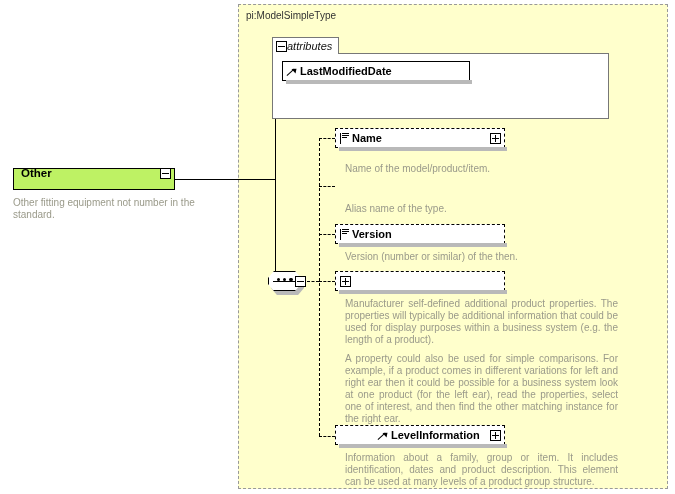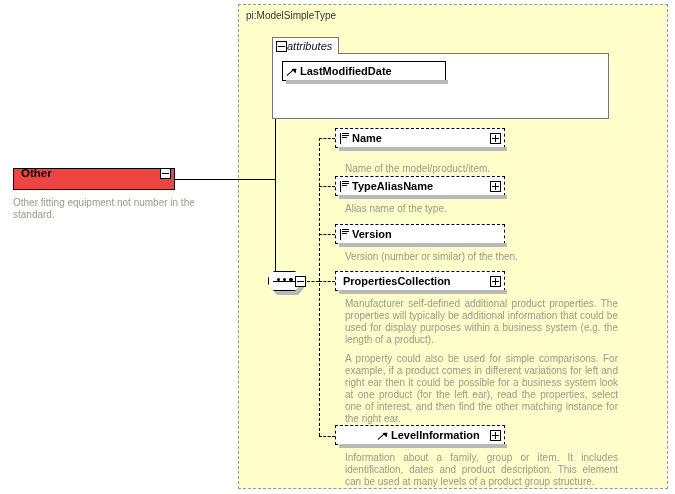--- a/index.html
+++ b/index.html
@@ -102,21 +102,21 @@
     width: 1px;
     height: 7px;
     background: #000000;
   }
 
   
   .attr-node {
     position: absolute;
     left: 282px;
     top: 61px;
-    width: 164px;
+    width: 188px;
     height: 20px;
     background: #ffffff;
     border: 1px solid #000000;
     box-sizing: border-box;
     display: flex;
     align-items: center;
     padding-left: 4px;
     z-index: 5;
   }
   .attr-node .shadow,
@@ -273,21 +273,21 @@
     z-index: 2;
   }
 
   
   .root-node {
     position: absolute;
     left: 13px;
     top: 168px;
     width: 162px;
     height: 22px;
-    background: #ef4444;
+    background: #bef264;
     border: 1px solid #000000;
     box-sizing: border-box;
     display: flex;
     align-items: center;
     padding: 0 3px 12px 7px;
     z-index: 5;
   }
   .root-label {
     font-size: 11.5px;
     font-weight: bold;
@@ -386,46 +386,35 @@
     <span class="el-icon">
         <i></i>
         <i></i>
         <i></i>
       </span>
     <span class="node-label">Name</span>
     <span class="pm-box plus"></span>
   </div>
   <div class="node-desc" style="left:345px; top:155px; width:280px;margin-top:8px;">Name of the model/product/item.</div>
 
-  <div class="node" style="left:335px; top:176px; width:170px;">
-    <span class="shadow"></span>
-    <span class="el-icon">
-        <i></i>
-        <i></i>
-        <i></i>
-      </span>
-    <span class="node-label">TypeAliasName</span>
-    <span class="pm-box plus"></span>
-  </div>
   <div class="node-desc" style="left:345px; top:203px; width:280px;">Alias name of the type.</div>
 
   <div class="node" style="left:335px; top:224px; width:170px;">
     <span class="shadow"></span>
     <span class="el-icon">
         <i></i>
         <i></i>
         <i></i>
       </span>
     <span class="node-label">Version</span>
   </div>
   <div class="node-desc" style="left:345px; top:251px; width:280px;">Version (number or similar) of the then.</div>
 
   <div class="node" style="left:335px; top:271px; width:170px;">
     <span class="shadow"></span>
-    <span class="node-label">PropertiesCollection</span>
     <span class="pm-box plus"></span>
   </div>
   <div class="node-desc" style="left:345px; top:298px; width:273px;">Manufacturer self-defined additional product properties.  The properties will typically be additional information that could be used for display purposes within a business system (e.g. the length of a product).</div>
   <div class="node-desc" style="left:345px; top:353px; width:273px;">A property could also be used for simple comparisons.  For example, if a product comes in different variations for left and right ear then it could be possible for a business system look at one product (for the left ear), read the properties, select one of interest, and then find the other matching instance for the right ear.</div>
 
   <div class="node" style="left:335px; top:425px; width:170px;padding-left:42px;">
     <span class="shadow"></span>
     <span class="ref-icon"></span>
     <span class="node-label">LevelInformation</span>
     <span class="pm-box plus"></span>

